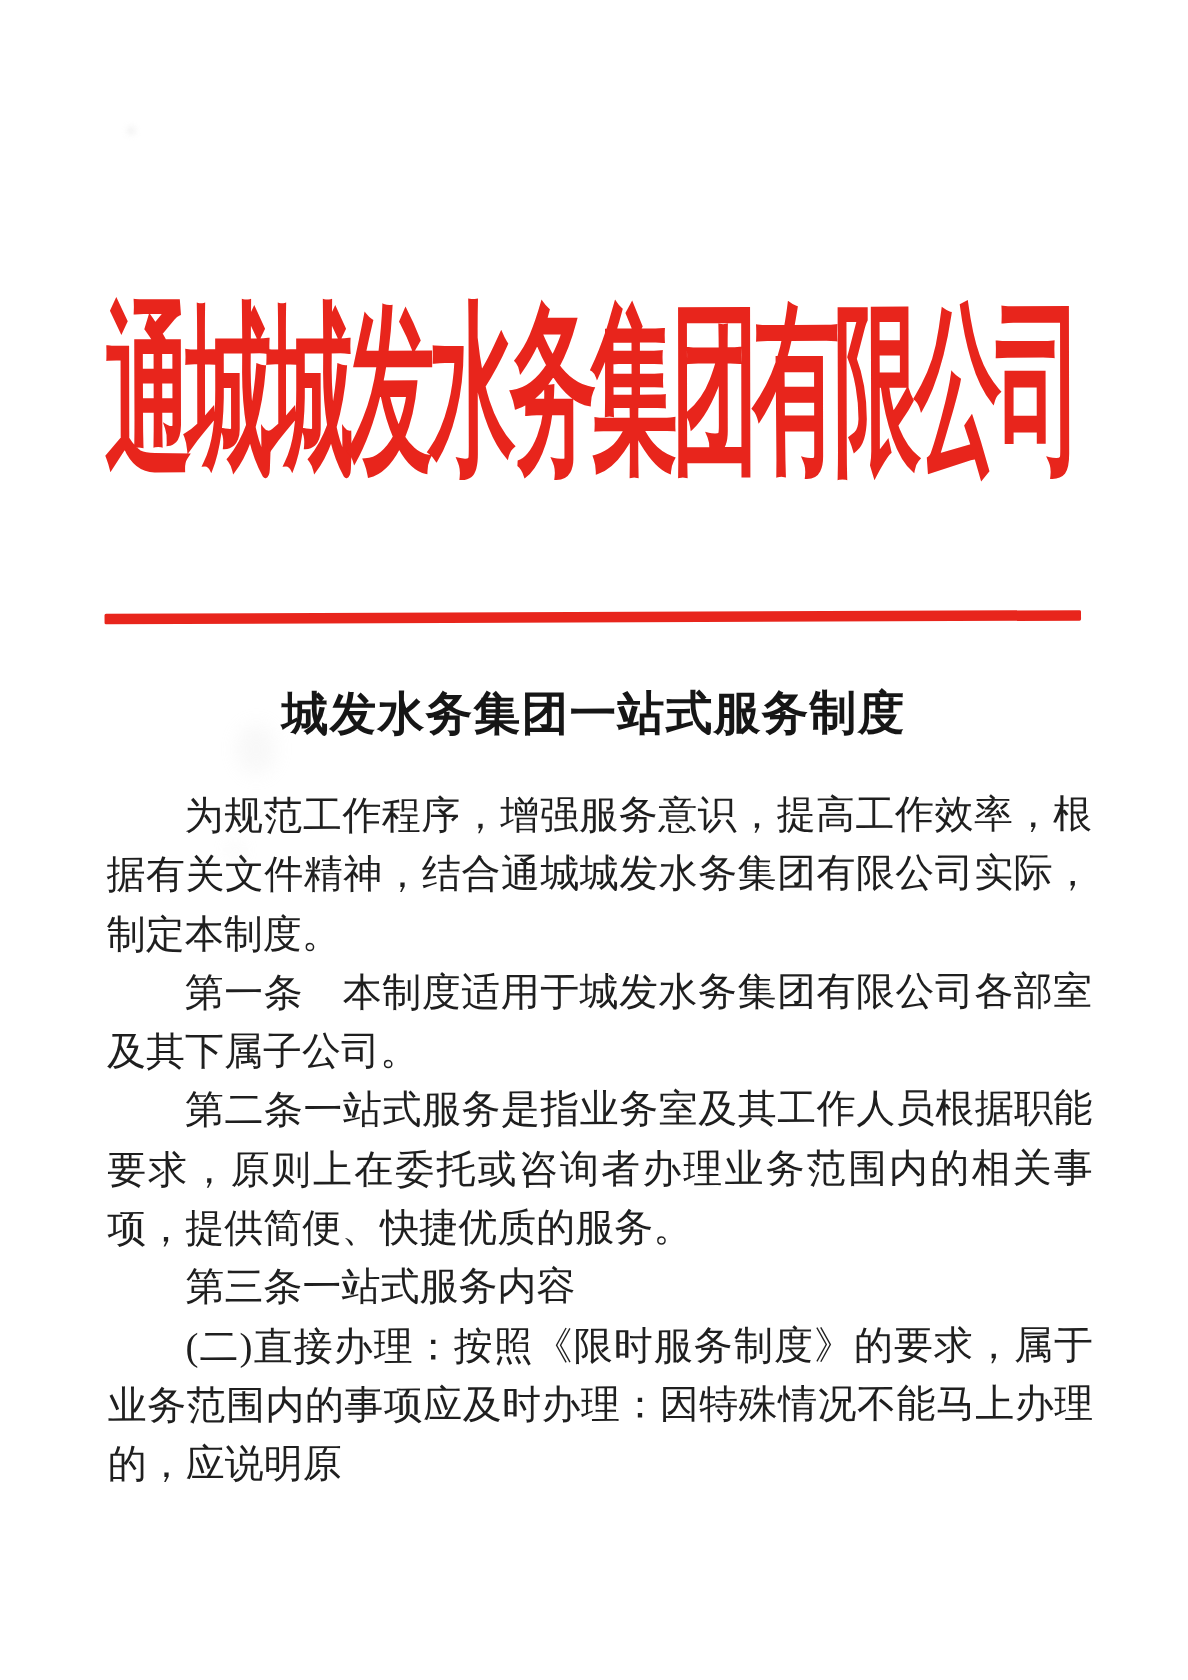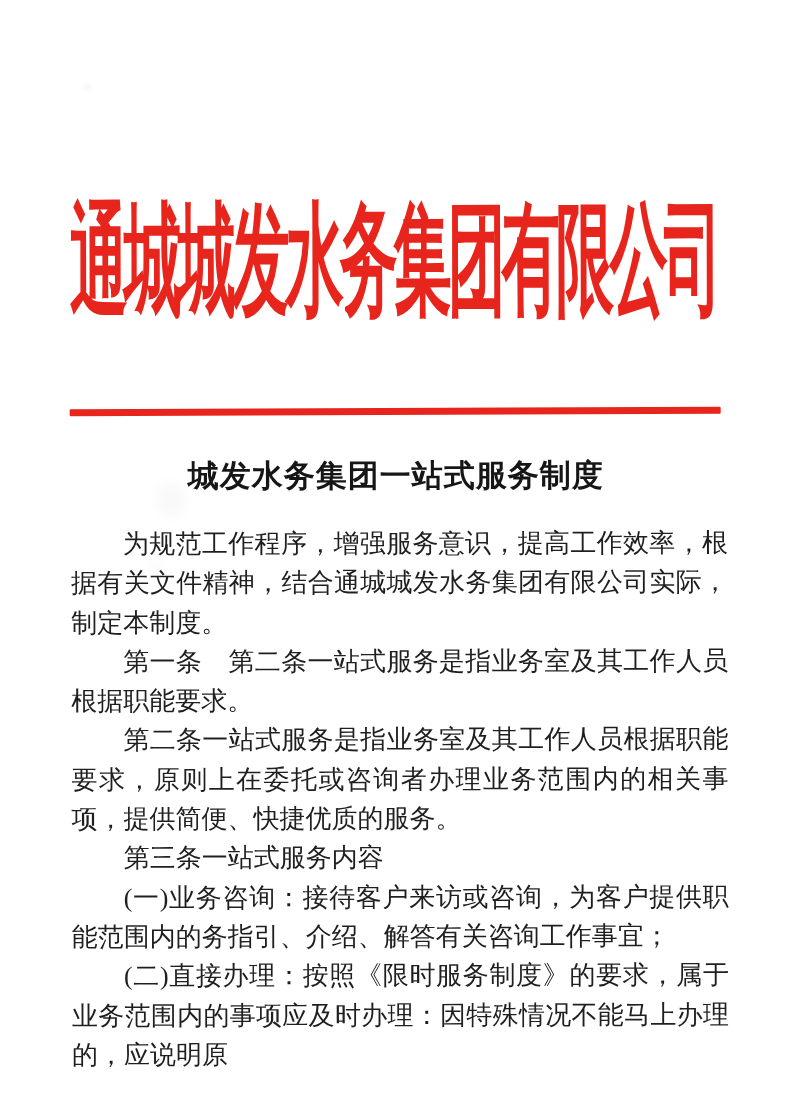--- a/index.html
+++ b/index.html
@@ -137,24 +137,23 @@
         <span style="color: rgb(232, 37, 28);">司</span>
       </div>
     </div>
 
   <div class="divider" style="background: rgb(232, 37, 28);"></div>
 
   <h1 class="doc-title">城发水务集团一站式服务制度</h1>
 
   <div class="doc-body">
       <p>为规范工作程序，增强服务意识，提高工作效率，根据有关文件精神，结合通城城发水务集团有限公司实际，制定本制度。</p>
-      <p>第一条　第二条一站式服务是指业务室及其工作人员根据职能要求。</p>
+      <p>第一条　本制度适用于城发水务集团有限公司各部室及其下属子公司。</p>
       <p>第二条一站式服务是指业务室及其工作人员根据职能要求，原则上在委托或咨询者办理业务范围内的相关事项，提供简便、快捷优质的服务。</p>
       <p>第三条一站式服务内容</p>
-      <p>(一)业务咨询：接待客户来访或咨询，为客户提供职能范围内的务指引、介绍、解答有关咨询工作事宜；</p>
       <p>(二)直接办理：按照《限时服务制度》的要求，属于业务范围内的事项应及时办理：因特殊情况不能马上办理的，应说明原</p>
     </div>
 
   <div class="speck speck-1"></div>
   <div class="speck speck-2"></div>
   <div class="speck speck-3"></div>
 
 </div>
 
 </body></html>

